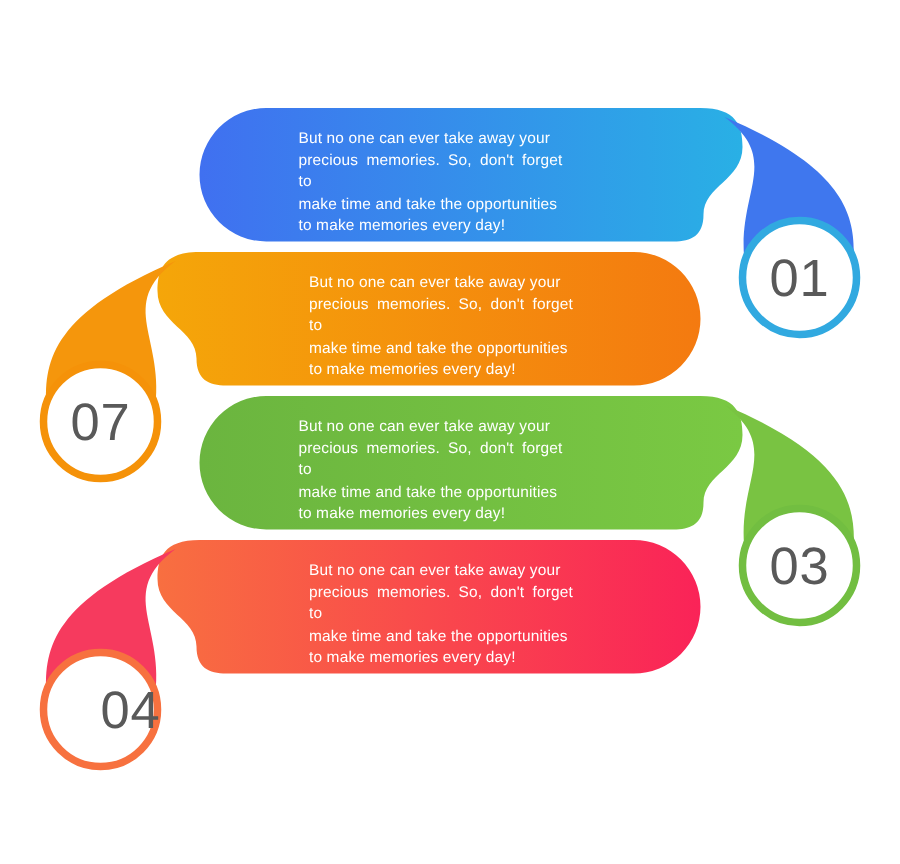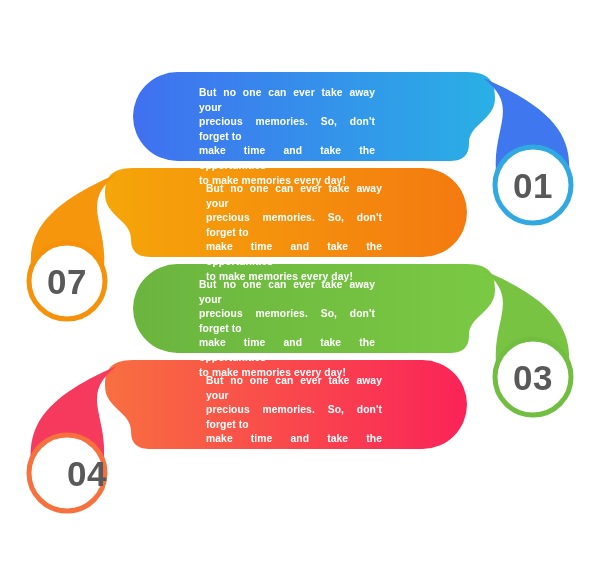--- a/index.html
+++ b/index.html
@@ -14,26 +14,25 @@
   .row-text{
     position:absolute;
     color:#ffffff;
     font-size:10.3px;
     line-height:14.6px;
     font-family:"Liberation Sans", sans-serif;
     text-align:justify;
     white-space:pre-line;
     width:176px;
     letter-spacing:0.1px;
-    font-weight:bold;
   }
   .badge-num{
     position:absolute;
     font-family:"Liberation Sans", sans-serif;
-    font-weight:bold;
+    font-weight:normal;
     font-size:35px;
     color:#595959;
     letter-spacing:0.5px;
     text-align:center;
     width:80px;
     line-height:1;
   }
 </style>
 </head>
 <body>

